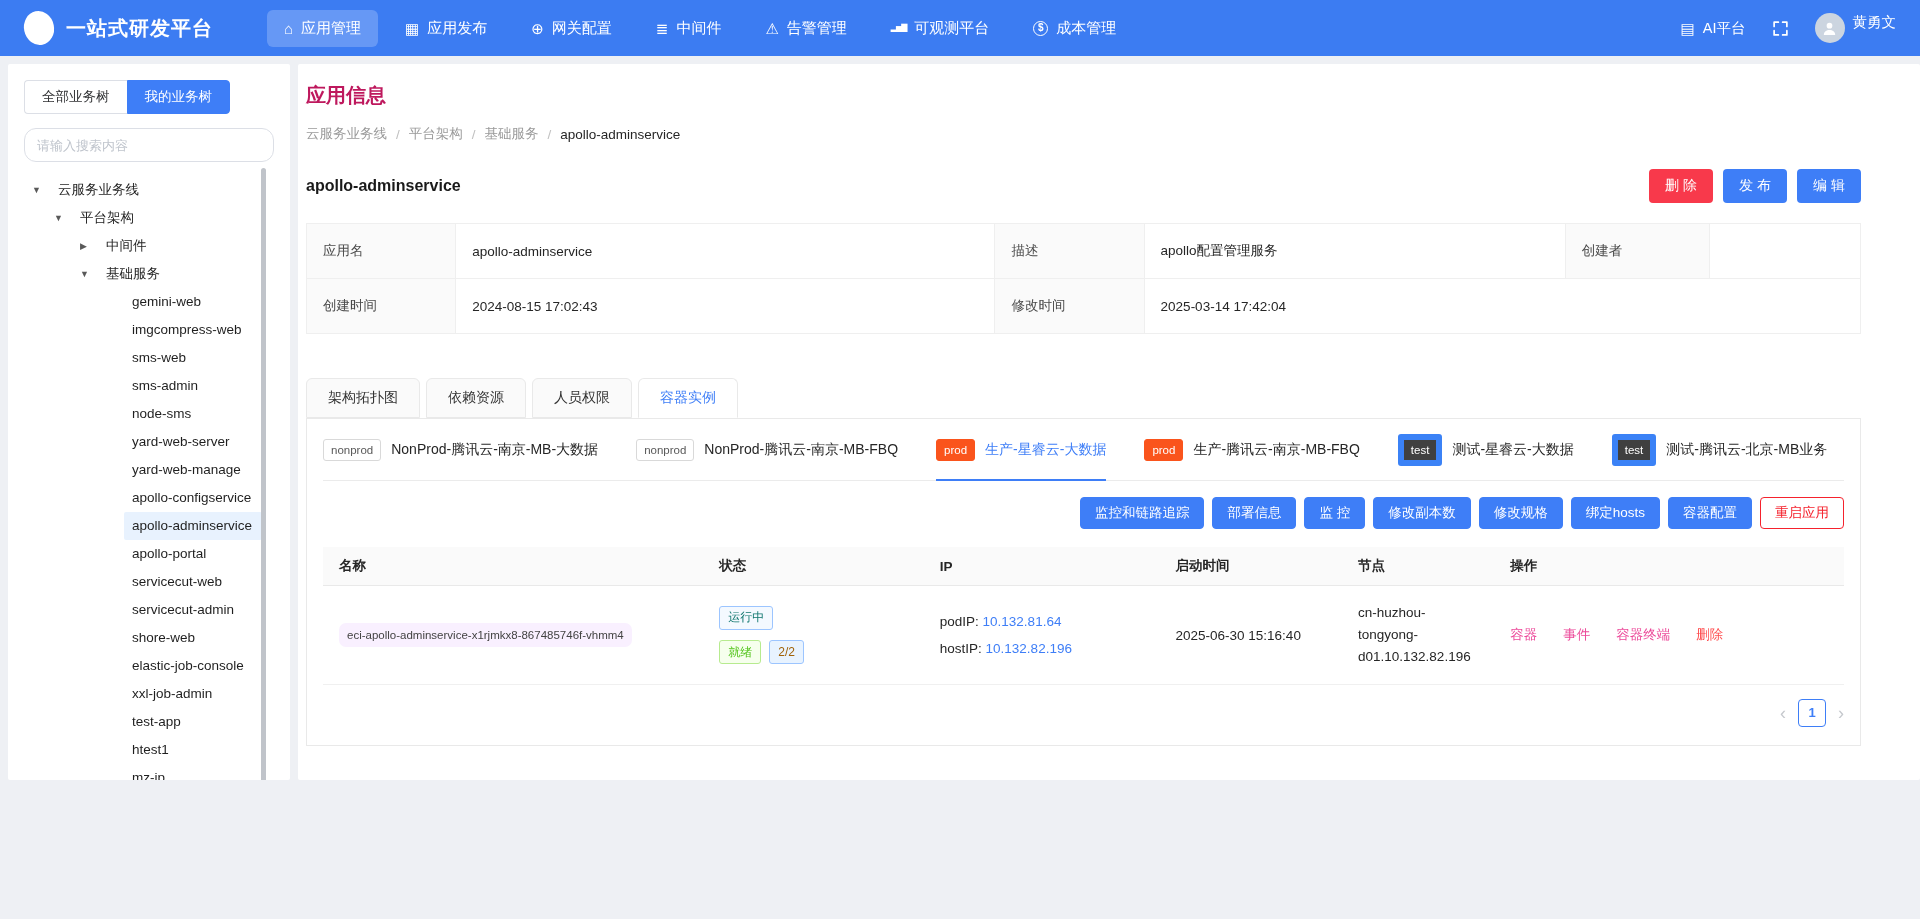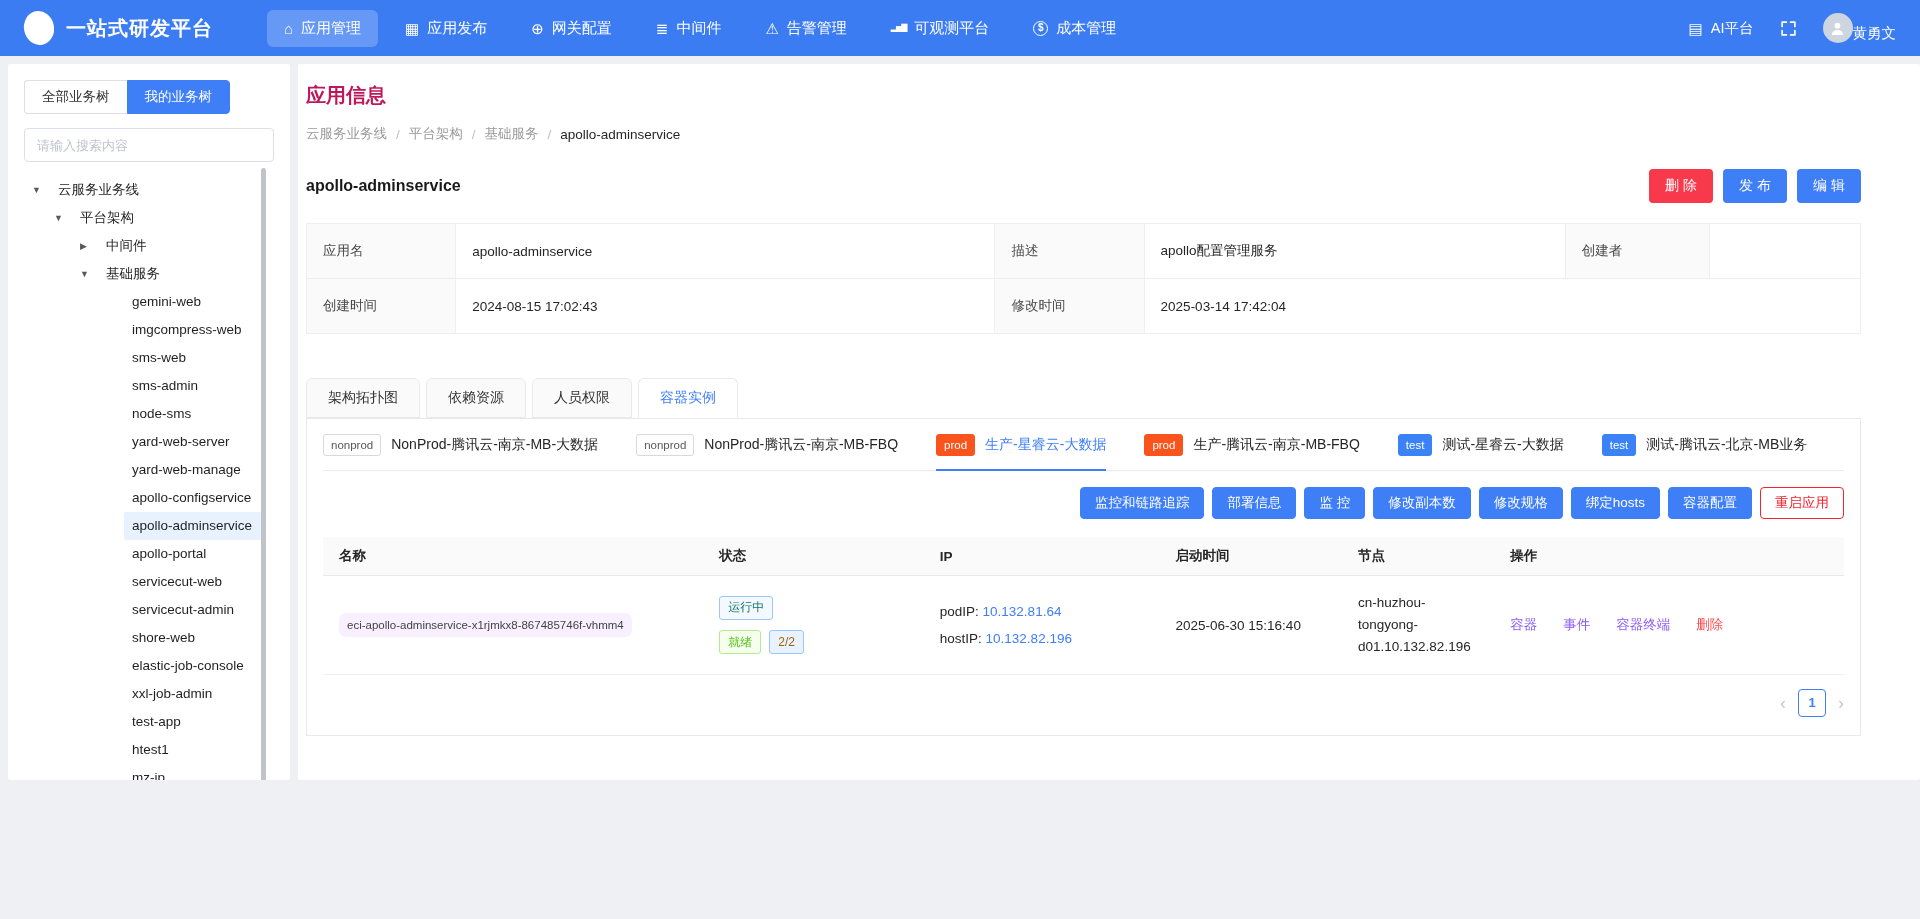--- a/index.html
+++ b/index.html
@@ -14,33 +14,33 @@
   .nav-title { font-size:20px; font-weight:700; margin-left:12px; letter-spacing:1px; white-space:nowrap; }
   .nav-menu { display:flex; margin-left:54px; gap:10px; align-items:center; }
   .nav-item { display:flex; align-items:center; gap:8px; padding:9px 17px; border-radius:6px; font-size:15px; cursor:pointer; white-space:nowrap; }
   .nav-item.active { background:rgba(255,255,255,.22); }
   .nav-icon { font-size:15px; line-height:1; display:inline-flex; align-items:center; justify-content:center; }
   .nav-icon.circled { border:1.5px solid #fff; border-radius:50%; width:15px; height:15px; font-size:10px; font-weight:700; }
   .nav-icon.bars { font-size:8px; letter-spacing:-1px; }
   .nav-right { margin-left:auto; display:flex; align-items:center; gap:26px; }
   .ai-item { display:flex; align-items:center; gap:8px; font-size:14.5px; cursor:pointer; }
   .fullscreen { display:flex; cursor:pointer; }
-  .user { display:flex; align-items:flex-end; font-size:14.5px; cursor:pointer; }
+  .user { display:flex; align-items:flex-start; gap:8px; font-size:14.5px; cursor:pointer; }
   .avatar { width:30px; height:30px; border-radius:50%; background:#ccd5e0; display:flex; align-items:center; justify-content:center; }
 
   
   .layout { display:flex; padding:8px 0 0 8px; gap:8px; height:724px; }
 
   
   .sidebar { width:282px; flex:none; background:#fff; padding:16px; position:relative; border-radius:2px; overflow:hidden; }
   .seg { display:flex; }
   .seg-btn { height:34px; padding:0 17px; font-size:13.5px; background:#fff; border:1px solid #dcdfe6; color:#303133; cursor:pointer; }
   .seg-btn:first-child { border-radius:4px 0 0 4px; border-right:none; }
   .seg-btn.active { background:#3E7EF7; border-color:#3E7EF7; color:#fff; border-radius:0 4px 4px 0; }
-  .search { margin-top:14px; width:100%; height:34px; border:1px solid #dcdfe6; border-radius:4px; padding:0 12px; font-size:13px; color:#333; outline:none; }
+  .search { margin-top:14px; width:100%; height:34px; border:1px solid #dcdfe6; border-radius:12px; padding:0 12px; font-size:13px; color:#333; outline:none; }
   .search::placeholder { color:#bfc4cc; }
   .tree { margin-top:14px; font-size:13.5px; color:#1f1f1f; padding-right:12px; }
   .tree-row { display:flex; align-items:flex-start; cursor:pointer; }
   .caret { width:18px; flex:none; font-size:9px; color:#595959; line-height:22px; padding-top:3px; }
   .tree-label { flex:1; padding:3px 8px; line-height:22px; border-radius:2px; word-break:break-word; }
   .tree-row.selected .tree-label { background:#e8f2fe; }
   .lvl0 { padding-left:8px; } .lvl1 { padding-left:30px; } .lvl2 { padding-left:56px; } .lvl3 { padding-left:100px;align-items:flex-end; }
   .scroll-thumb { position:absolute; right:24px; top:104px; width:5px; height:624px; background:#c0c4ca; border-radius:3px; }
 
   
@@ -67,21 +67,21 @@
   .tab.active { background:#fff; color:#3E7EF7; margin-bottom:-1px; border-bottom:1px solid #fff; z-index:2; }
   .content-box { border:1px solid #e9e9e9; padding:0 16px 18px; }
 
   
   .env-row { display:flex; gap:38px; border-bottom:1px solid #ebebeb; }
   .env-item { display:flex; align-items:center; padding:15px 0 14px; position:relative; cursor:pointer; white-space:nowrap; }
   .env-item.active::after { content:''; position:absolute; left:0; right:0; bottom:-1px; height:2px; background:#3E7EF7; }
   .env-badge { font-size:11.5px; padding:2px 7px; border-radius:3px; margin-right:10px; line-height:16px; }
   .env-badge.nonprod { background:#fff; border:1px solid #d9d9d9; color:#595959; }
   .env-badge.prod { background:#FA541C; border:1px solid #FA541C; color:#fff; }
-  .env-badge.test { background:#3b82f6; border:1px solid #3b82f6; color:#fff; }
+  .env-badge.test { background:#404040; border:6px solid #3b82f6; color:#fff; }
   .env-label { font-size:14px; color:#262626; }
   .env-item.active .env-label { color:#3E7EF7; }
 
   
   .act-row { margin-top:16px; display:flex; justify-content:flex-end; gap:8px; }
   .act-btn { background:#3E7EF7; color:#fff; border:1px solid #3E7EF7; height:32px; padding:0 14px; border-radius:4px; font-size:13.5px; cursor:pointer; white-space:nowrap; }
   .act-btn.danger { background:#fff; color:#F5222D; border:1px solid #F5222D; }
 
   
   .inst-table { width:100%; border-collapse:collapse; table-layout:fixed; margin-top:18px; }
@@ -93,21 +93,21 @@
   .name-tag { display:inline-block; background:#f9f0ff; color:#434343; font-size:11.5px; padding:6px 8px; border-radius:7px; cursor:pointer; }
   .st { display:inline-block; font-size:12px; padding:2px 8px; border-radius:3px; border:1px solid; line-height:18px; }
   .st.running { color:#0f766e; border-color:#9cc5ff; background:#f4f9ff;font-family:Liberation Mono, monospace; }
   .st.ready { color:#52c41a; border-color:#b7eb8f; background:#f6ffed; }
   .st.count { color:#a16207; border-color:#9cc5ff; background:#e8f3ff; margin-left:8px; }
   .st-line2 { margin-top:10px; }
   .ip-line .ip-label { color:#262626; }
   .ip-line .ip-value { color:#3E7EF7; cursor:pointer; text-decoration:none; }
   .ip-line.mt { margin-top:12px; }
   .node { line-height:22px; display:inline-block; }
-  .ops .op-link { color:#8b5cf6; margin-right:26px; text-decoration:none; font-size:13.5px; cursor:pointer; white-space:nowrap; }
+  .ops .op-link { color:#ec4899; margin-right:26px; text-decoration:none; font-size:13.5px; cursor:pointer; white-space:nowrap; }
   .ops .op-link.danger { color:#FF4D4F; margin-right:0; }
 
   .pagination { display:flex; justify-content:flex-end; align-items:center; gap:12px; margin-top:14px; }
   .pg-arrow { color:#c5c8cd; font-size:18px; line-height:1; cursor:pointer; }
   .pg-num { width:28px; height:28px; border:1px solid #3E7EF7; border-radius:4px; color:#3E7EF7; font-size:13px; font-weight:700; text-align:center; line-height:26px; background:#fff; cursor:pointer; }
 </style>
 </head>
 <body>
 
 <header class="nav">

